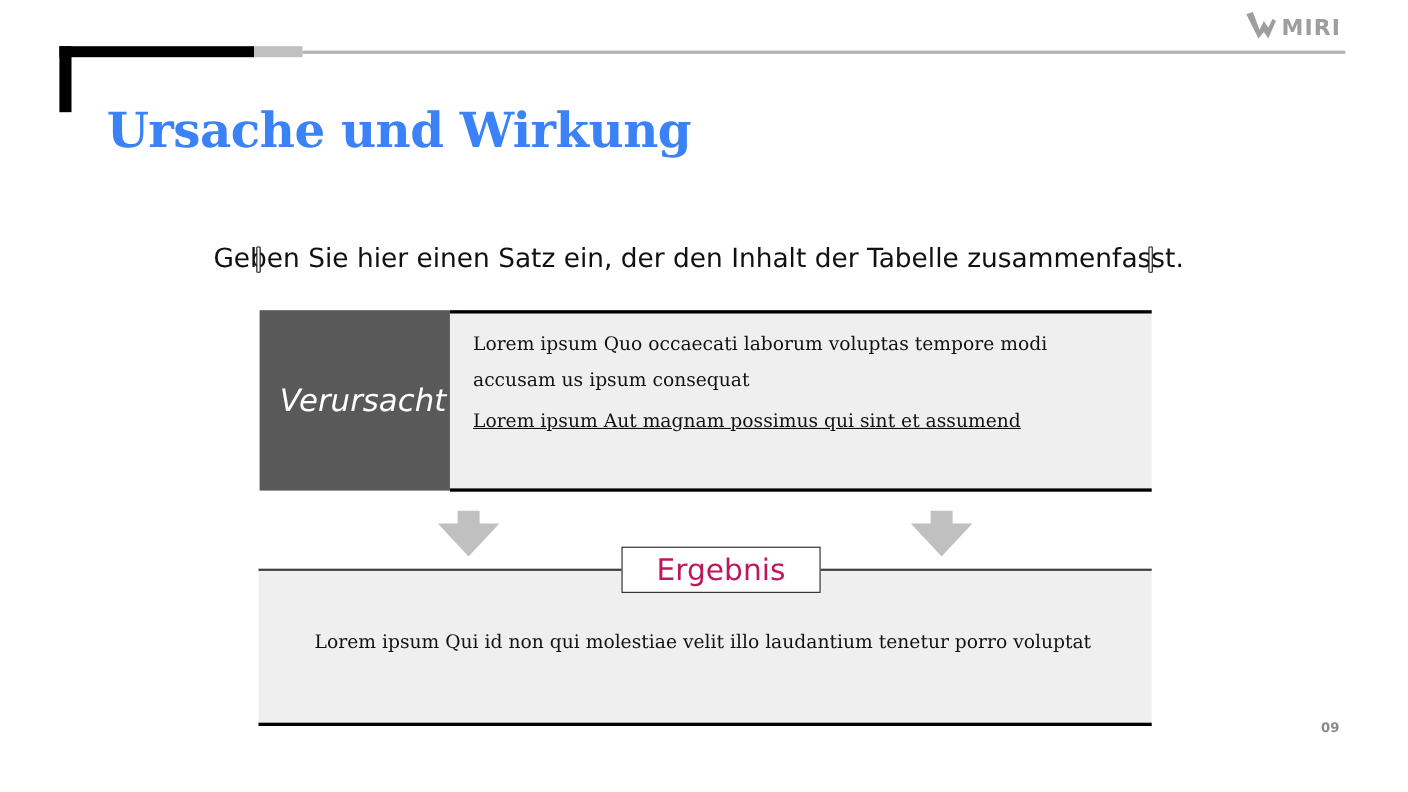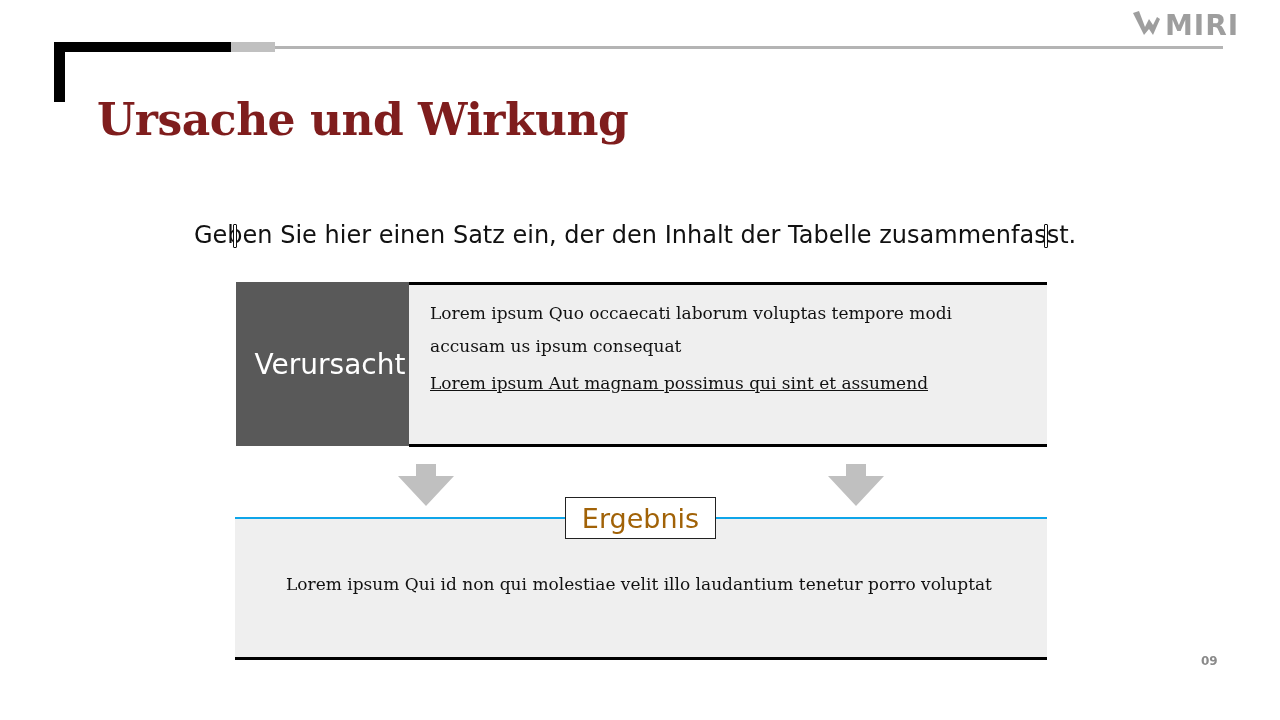--- a/index.html
+++ b/index.html
@@ -7,45 +7,45 @@
     body { position: relative; font-family: "DejaVu Sans", sans-serif; color: #111; }
 
     
     .bar-black { position: absolute; left: 54px; top: 42px; width: 177px; height: 10px; background: #000; }
     .bar-black-vert { position: absolute; left: 54px; top: 42px; width: 11px; height: 60px; background: #000; }
     .bar-grey { position: absolute; left: 231px; top: 42px; width: 44px; height: 10px; background: #c0c0c0; }
     .line-grey { position: absolute; left: 275px; top: 46px; width: 948px; height: 3px; background: #b4b4b4; }
 
     .logo { position: absolute; left: 1131px; top: 10px; height: 30px; display: flex; align-items: center; gap: 4px; }
     .logo svg { width: 30px; height: 28px; }
-    .logo-text { font-family: "DejaVu Sans", sans-serif; font-weight: bold; font-size: 28px; color: #9e9e9e; letter-spacing: 1px; }
+    .logo-text { font-family: "DejaVu Sans", sans-serif; font-weight: bold; font-size: 20px; color: #9e9e9e; letter-spacing: 1px; }
 
-    .title { position: absolute; left: 97px; top: 94px; font-family: "DejaVu Serif", serif; font-size: 44px; color: #7f1d1d; letter-spacing: -0.5px; }
+    .title { position: absolute; left: 97px; top: 94px; font-family: "DejaVu Serif", serif; font-size: 44px; color: #3b82f6; letter-spacing: -0.5px; }
 
     .subtitle { position: absolute; left: 194px; top: 221px; width: 912px; font-family: "DejaVu Sans", sans-serif; font-size: 24px; color: #111; white-space: nowrap; }
     .cursor-mark { position: absolute; top: 224px; width: 4px; height: 24px; border: 1px solid #111; border-radius: 1px; background: #fff; }
 
     
-    .cause-box { position: absolute; left: 236px; top: 282px; width: 188px; height: 164px; background: #595959; display: flex; align-items: center; justify-content: center; }
+    .cause-box { position: absolute; left: 236px; top: 282px; width: 188px; height: 164px; background: #595959; display: flex; align-items: center; justify-content: center; font-style: italic; }
     .cause-label { color: #ffffff; font-family: "DejaVu Sans", sans-serif; font-size: 28px; }
 
     .cause-panel { position: absolute; left: 409px; top: 282px; width: 638px; height: 165px; background: #efefef; border-top: 3px solid #000; border-bottom: 3px solid #000; padding: 12px 24px 0 21px; }
     .cause-panel .item { font-family: "DejaVu Serif", serif; font-size: 17px; line-height: 33px; color: #111; width: 580px; }
     .cause-panel .item.wrap { line-height: 33px; }
     .cause-panel .item + .item { margin-top: 4px; text-decoration: underline; }
 
     
     .arrow { position: absolute; top: 464px; width: 56px; height: 42px; }
     .arrow svg { width: 100%; height: 100%; }
 
     
-    .result-panel { position: absolute; left: 235px; top: 517px; width: 812px; height: 143px; background: #efefef; border-top: 2px solid #0ea5e9; border-bottom: 3px solid #000; padding: 44px 11px 0 51px; }
+    .result-panel { position: absolute; left: 235px; top: 517px; width: 812px; height: 143px; background: #efefef; border-top: 2px solid #404040; border-bottom: 3px solid #000; padding: 44px 11px 0 51px; }
     .result-panel .item { font-family: "DejaVu Serif", serif; font-size: 17px; line-height: 42px; color: #111; }
 
-    .result-label { position: absolute; left: 565px; top: 497px; width: 151px; height: 42px; background: #fff; border: 1px solid #222; display: flex; align-items: center; justify-content: center; font-family: "DejaVu Sans", sans-serif; font-size: 27px; color: #a16207; }
+    .result-label { position: absolute; left: 565px; top: 497px; width: 181px; height: 42px; background: #fff; border: 1px solid #222; display: flex; align-items: center; justify-content: center; font-family: "DejaVu Sans", sans-serif; font-size: 27px; color: #be185d; }
 
     .page-number { position: absolute; left: 1201px; top: 654px; font-family: "DejaVu Sans", sans-serif; font-weight: bold; font-size: 12px; color: #8a8a8a; }
   </style>
 </head>
 <body>
 
 <div class="bar-black"></div>
 <div class="bar-black-vert"></div>
 <div class="bar-grey"></div>
 <div class="line-grey"></div>

